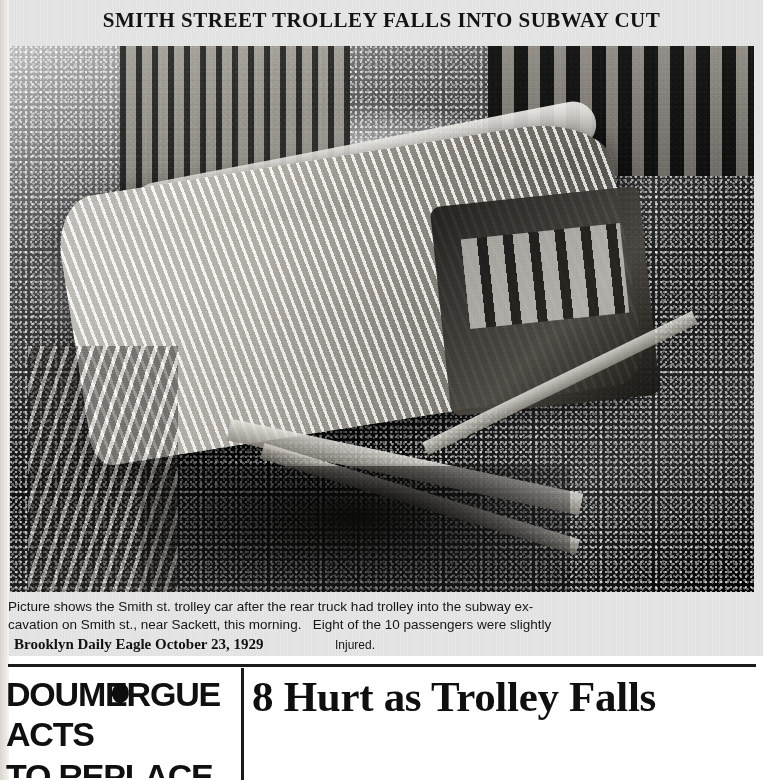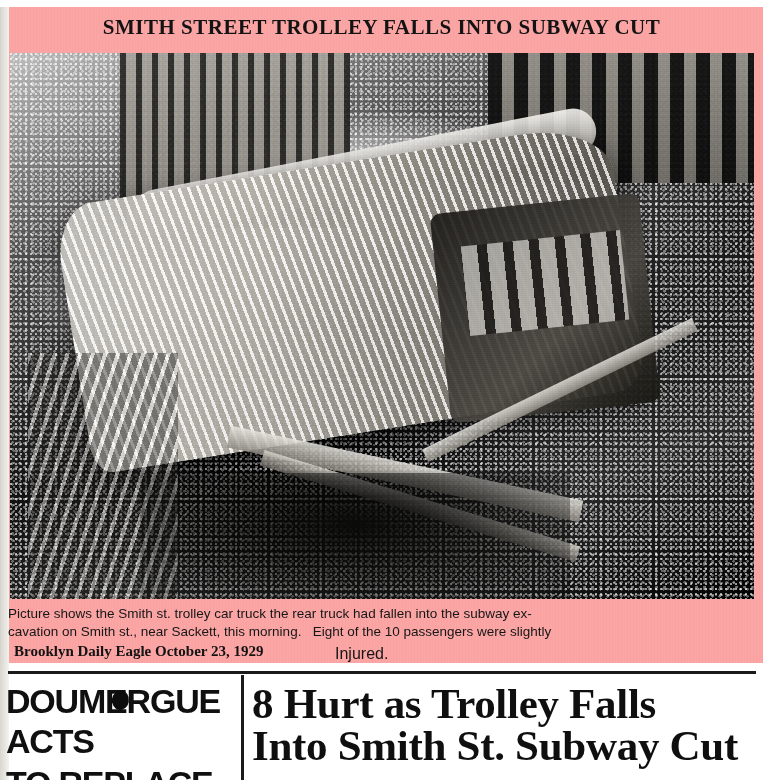--- a/index.html
+++ b/index.html
@@ -11,22 +11,21 @@
     width: 763px;
     height: 780px;
     font-family: "Liberation Serif", serif;
     color: #111;
     overflow: hidden;
   }
   .page {
     position: relative;
     width: 763px;
     height: 656px;
-    background: #fca5a5;
-    margin-top: 7px;
+    background: #e5e5e5;
   }
 
   
   .top-headline {
     position: absolute;
     left: 0;
     top: 8px;
     width: 763px;
     text-align: center;
     font-family: "Liberation Serif", serif;
@@ -172,21 +171,21 @@
     font-size: 15px;
     font-weight: bold;
     color: #121212;
     text-align: right;
   }
   .injured {
     position: absolute;
     left: 335px;
     top: 638px;
     font-family: "Liberation Sans", sans-serif;
-    font-size: 16px;
+    font-size: 12px;
     color: #161616;
   }
 
   
   .rule {
     position: absolute;
     background: #1a1a1a;
   }
   .rule-h {
     left: 8px;
@@ -278,35 +277,34 @@
     <div class="photo-el window-row"></div>
     <div class="photo-el plank-c"></div>
     <div class="photo-el plank-a"></div>
     <div class="photo-el plank-b"></div>
     <div class="photo-el rail-left"></div>
     <div class="photo-el dark-pit"></div>
     <div class="photo-grain"></div>
   </div>
 
   <div class="caption">
-    <div class="line">Picture shows the Smith st. trolley car truck the rear truck had fallen into the subway ex-</div>
+    <div class="line">Picture shows the Smith st. trolley car after the rear truck had trolley into the subway ex-</div>
     <div class="line">cavation on Smith st., near Sackett, this morning.   Eight of the 10 passengers were slightly</div>
   </div>
 
   <div class="credit">Brooklyn Daily Eagle  October 23, 1929</div>
   <div class="injured">Injured.</div>
 
   <div class="rule rule-h"></div>
   <div class="rule rule-v"></div>
 
   <div class="bl-head">
     <span>DOUMERGUE ACTS</span>
     <span class="l2">TO REPLACE LOST</span>
   </div>
   <div class="bl-blot"></div>
 
   <div class="br-head">
     <span>8 Hurt as Trolley Falls</span>
-    <span class="l2">Into Smith St. Subway Cut</span>
   </div>
 
   <div class="scan-noise"></div>
 </div>
 
 </body></html>

